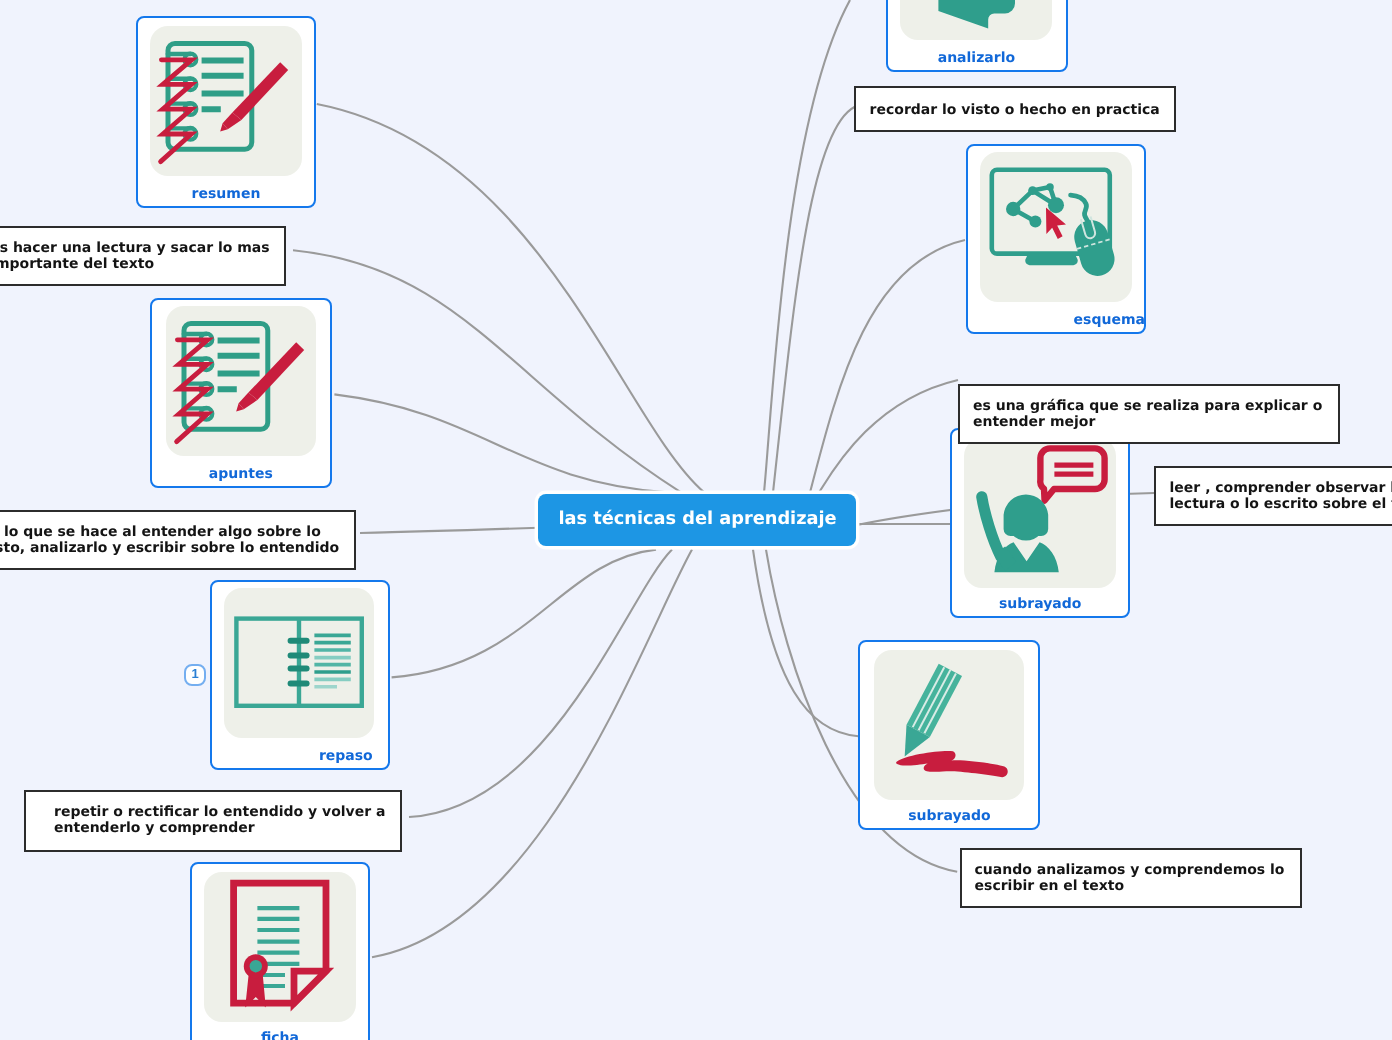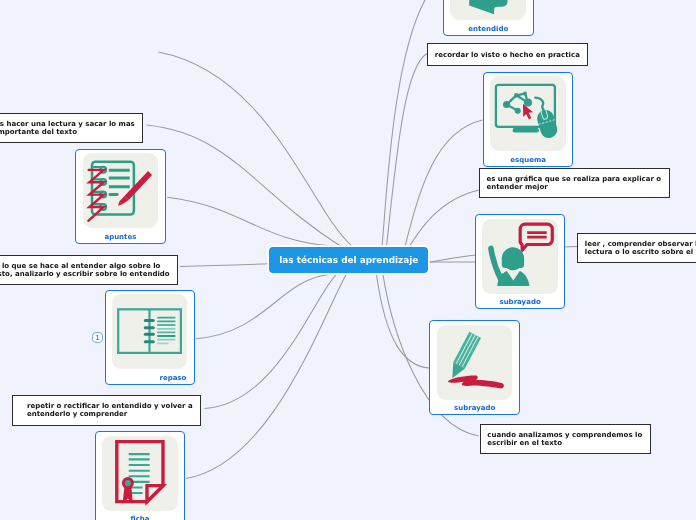--- a/index.html
+++ b/index.html
@@ -180,20 +180,26 @@
         </g>
       </g>
 
       <g id="ic-repeticion">
         <path d="M24.2,6.0 H52.5 a5.0,5.0 0 0 1 5.0,5.0 V56.7 a5.0,5.0 0 0 1 -5.0,5.0 H47.1
                  a3.0,3.0 0 0 0 -3.0,3.0 V69.2 L19.2,60.5 V11.0 a5.0,5.0 0 0 1 5.0,-5.0 Z" fill="#2f9e8c"></path>
       </g>
     </defs>
   </svg>
 
+  <div class="card" style="left:67.6px;top:8.4px;width:90.8px;height:95.6px;">
+    <div class="thumb" style="left:6.6px;top:3.7px;width:75.4px;height:75px;"><svg viewBox="0 0 75.4 75" width="75.4" height="75">
+          <use href="#ic-notepad"></use>
+        </svg></div>
+    <div class="lbl" style="top:83.3px;">resumen</div>
+  </div>
 
   <div class="card" style="left:75.0px;top:148.8px;width:90.8px;height:95.6px;">
     <div class="thumb" style="left:6.6px;top:3.7px;width:75.4px;height:75px;"><svg viewBox="0 0 75.4 75" width="75.4" height="75">
           <use href="#ic-notepad"></use>
         </svg></div>
     <div class="lbl" style="top:83.3px;">apuntes</div>
   </div>
 
   <div class="card" style="left:104.5px;top:289.5px;width:90.8px;height:95.6px;">
     <div class="thumb" style="left:6.6px;top:3.7px;width:75.4px;height:75px;"><svg viewBox="0 0 75.4 75" width="75.4" height="75">
@@ -206,28 +212,28 @@
     <div class="thumb" style="left:6.6px;top:3.7px;width:75.4px;height:75px;"><svg viewBox="0 0 75.4 75" width="75.4" height="75">
           <use href="#ic-ficha"></use>
         </svg></div>
     <div class="lbl" style="top:83.3px;">ficha</div>
   </div>
 
   <div class="card" style="left:442.8px;top:-59.6px;width:90.8px;height:95.6px;">
     <div class="thumb" style="left:6.6px;top:3.7px;width:75.4px;height:75px;"><svg viewBox="0 0 75.4 75" width="75.4" height="75">
           <use href="#ic-repeticion"></use>
         </svg></div>
-    <div class="lbl" style="top:83.3px;">entendido</div>
+    <div class="lbl" style="top:83.3px;">analizarlo</div>
   </div>
 
   <div class="card" style="left:482.7px;top:71.5px;width:90.8px;height:95.6px;">
     <div class="thumb" style="left:6.6px;top:3.7px;width:75.4px;height:75px;"><svg viewBox="0 0 75.4 75" width="75.4" height="75">
           <use href="#ic-esquema"></use>
         </svg></div>
-    <div class="lbl" style="top:83.3px;">esquema</div>
+    <div class="lbl" style="top:83.3px;text-align:right;">esquema</div>
   </div>
 
   <div class="card" style="left:474.7px;top:213.9px;width:90.8px;height:95.6px;">
     <div class="thumb" style="left:6.6px;top:3.7px;width:75.4px;height:75px;"><svg viewBox="0 0 75.4 75" width="75.4" height="75">
           <use href="#ic-analizar"></use>
         </svg></div>
     <div class="lbl" style="top:83.3px;">subrayado</div>
   </div>
 
   <div class="card" style="left:429.3px;top:319.9px;width:90.8px;height:95.6px;">
@@ -251,21 +257,21 @@
 
   <div class="note" style="left:12.0px;top:395.2px;padding-left:14px;">
     <div>repetir o rectificar lo entendido y volver a</div>
     <div>entenderlo y comprender</div>
   </div>
 
   <div class="note" style="left:427.2px;top:43.4px;">
     <div>recordar lo visto o hecho en practica</div>
   </div>
 
-  <div class="note" style="left:478.9px;top:168px;">
+  <div class="note" style="left:478.9px;top:192px;">
     <div>es una gráfica que se realiza para explicar o</div>
     <div>entender mejor</div>
   </div>
 
   <div class="note" style="left:577.2px;top:232.9px;">
     <div>leer , comprender observar bien la</div>
     <div>lectura o lo escrito sobre el texto</div>
   </div>
 
   <div class="note" style="left:479.7px;top:423.9px;">

